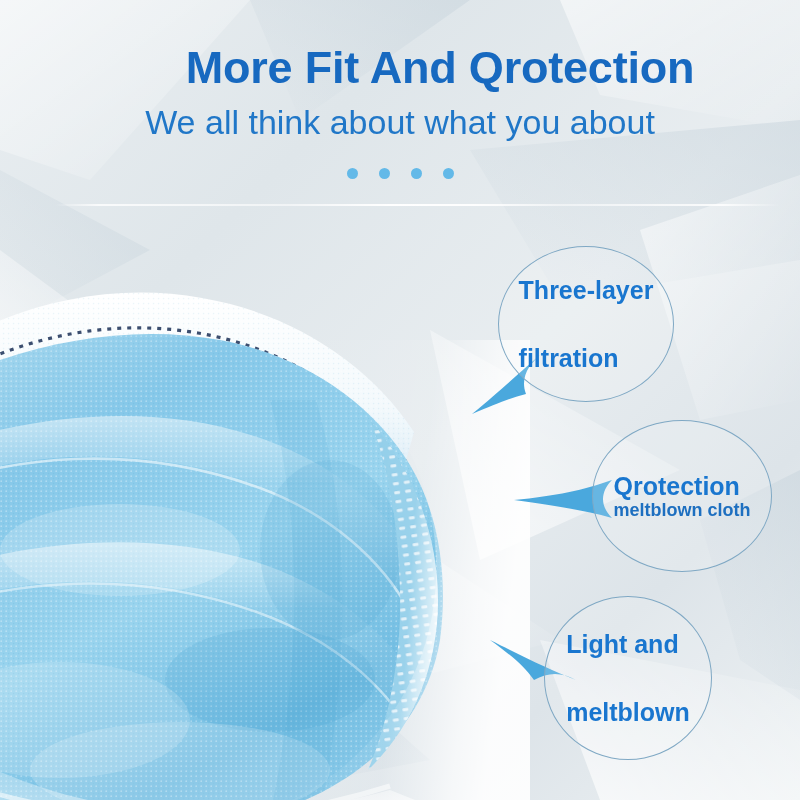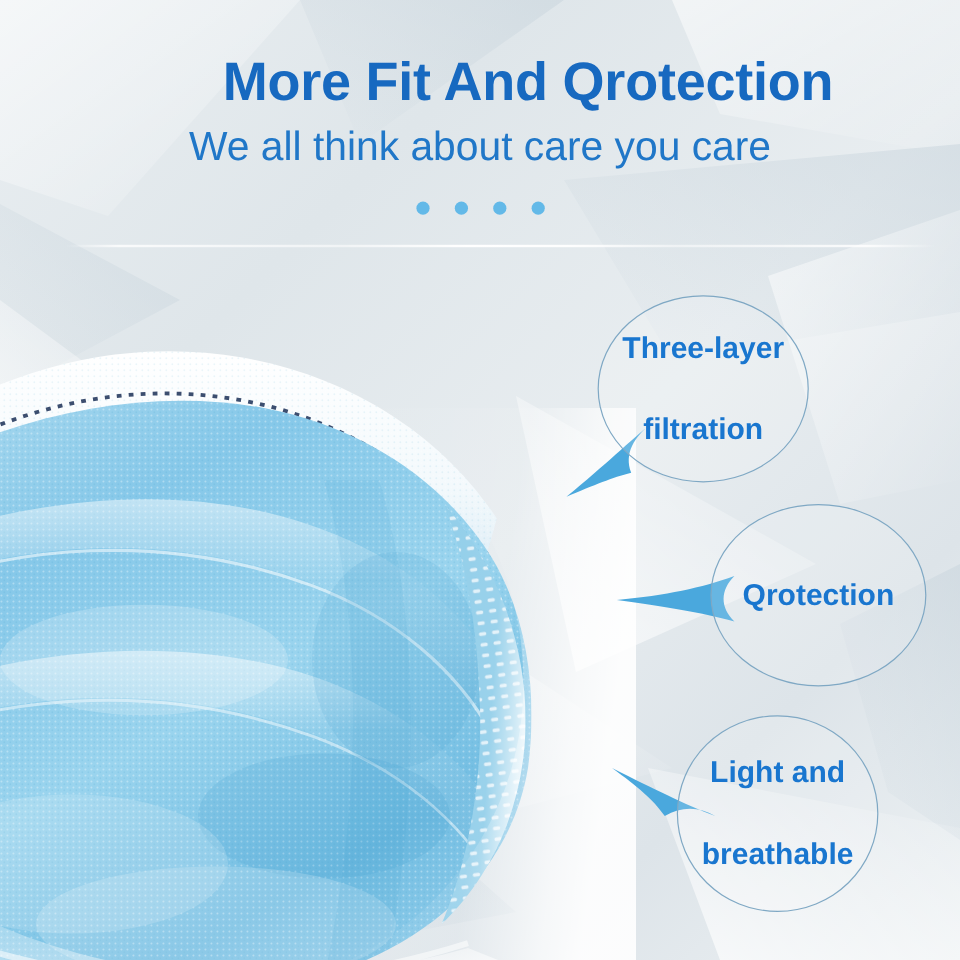--- a/index.html
+++ b/index.html
@@ -50,33 +50,33 @@
 
   
   .callout{position:absolute;}
   .bubble{
     position:absolute;border:1.6px solid #7fa8c4;border-radius:50%;
     background:rgba(255,255,255,0.16);
     display:flex;align-items:center;justify-content:center;
     box-sizing:border-box;
   }
   .btxt{
-    text-align:center;line-height:1.12;color:#1976cf;
+    text-align:left;line-height:1.12;color:#1976cf;
     font-weight:bold;white-space:nowrap;
   }
   .l1{font-size:25px;}
   .l2{font-size:25px;margin-top:40px;}
   .sub-small{font-size:18px;font-weight:bold;color:#1d6fc0;}
   .pointer{position:absolute;overflow:visible;}
 
   #c1{left:498px;top:246px;width:180px;height:180px;}
   #c1 .bubble{left:0;top:0;width:176px;height:156px;}
   #c2{left:592px;top:420px;width:185px;height:165px;}
   #c2 .bubble{left:0;top:0;width:180px;height:152px;}
-  #c3{left:564px;top:596px;width:175px;height:175px;}
+  #c3{left:544px;top:596px;width:175px;height:175px;}
   #c3 .bubble{left:0;top:0;width:168px;height:164px;}
 </style>
 </head>
 <body>
 
 <div id="stage">
 
   <svg class="facets" viewBox="0 0 800 800" preserveAspectRatio="none">
     <defs>
       <linearGradient id="fg1" x1="0" y1="0" x2="1" y2="1">
@@ -101,21 +101,21 @@
     <polygon points="640,230 800,175 800,400 700,420" fill="url(#fg1)"></polygon>
     <polygon points="430,330 680,470 480,560" fill="url(#fg3)"></polygon>
     <polygon points="300,470 560,640 330,700" fill="url(#fg1)"></polygon>
     <polygon points="700,520 800,470 800,700 740,660" fill="url(#fg2)"></polygon>
     <polygon points="540,640 800,690 800,800 600,800" fill="url(#fg3)"></polygon>
     <polygon points="250,600 430,760 220,800" fill="url(#fg2)"></polygon>
     <polygon points="0,520 200,640 0,720" fill="url(#fg1)"></polygon>
   </svg>
 
   <div class="headline">More Fit And Qrotection</div>
-  <div class="subhead">We all think about care you care</div>
+  <div class="subhead">We all think about what you about</div>
 
   <div class="dots">
     <span class="dot"></span>
     <span class="dot"></span>
     <span class="dot"></span>
     <span class="dot"></span>
   </div>
   <div class="divider"></div>
 
   <div class="mask-wrap">
@@ -239,30 +239,31 @@
   </div>
 
   <div class="callout" id="c2">
     <svg class="pointer" style="left:-80px;top:48px;" width="110" height="60" viewBox="0 0 110 60">
       <path d="M100,12 C 72,22 44,28 2,32 C 44,38 72,42 100,50
                C 88,38 88,24 100,12 Z" fill="#4aa8dd"></path>
     </svg>
     <div class="bubble">
       <div class="btxt">
         <div class="l1">Qrotection</div>
+        <div class="sub-small">meltblown cloth</div>
       </div>
     </div>
   </div>
 
   <div class="callout" id="c3">
     <svg class="pointer" style="left:-58px;top:26px;" width="100" height="70" viewBox="0 0 100 70">
       <path d="M90,58 C 64,48 40,36 4,18 C 26,34 38,44 48,58
                C 62,50 76,50 90,58 Z" fill="#4aa8dd"></path>
     </svg>
     <div class="bubble">
       <div class="btxt">
         <div class="l1">Light and</div>
-        <div class="l2">breathable</div>
+        <div class="l2">meltblown</div>
       </div>
     </div>
   </div>
 
 </div>
 
 </body></html>

